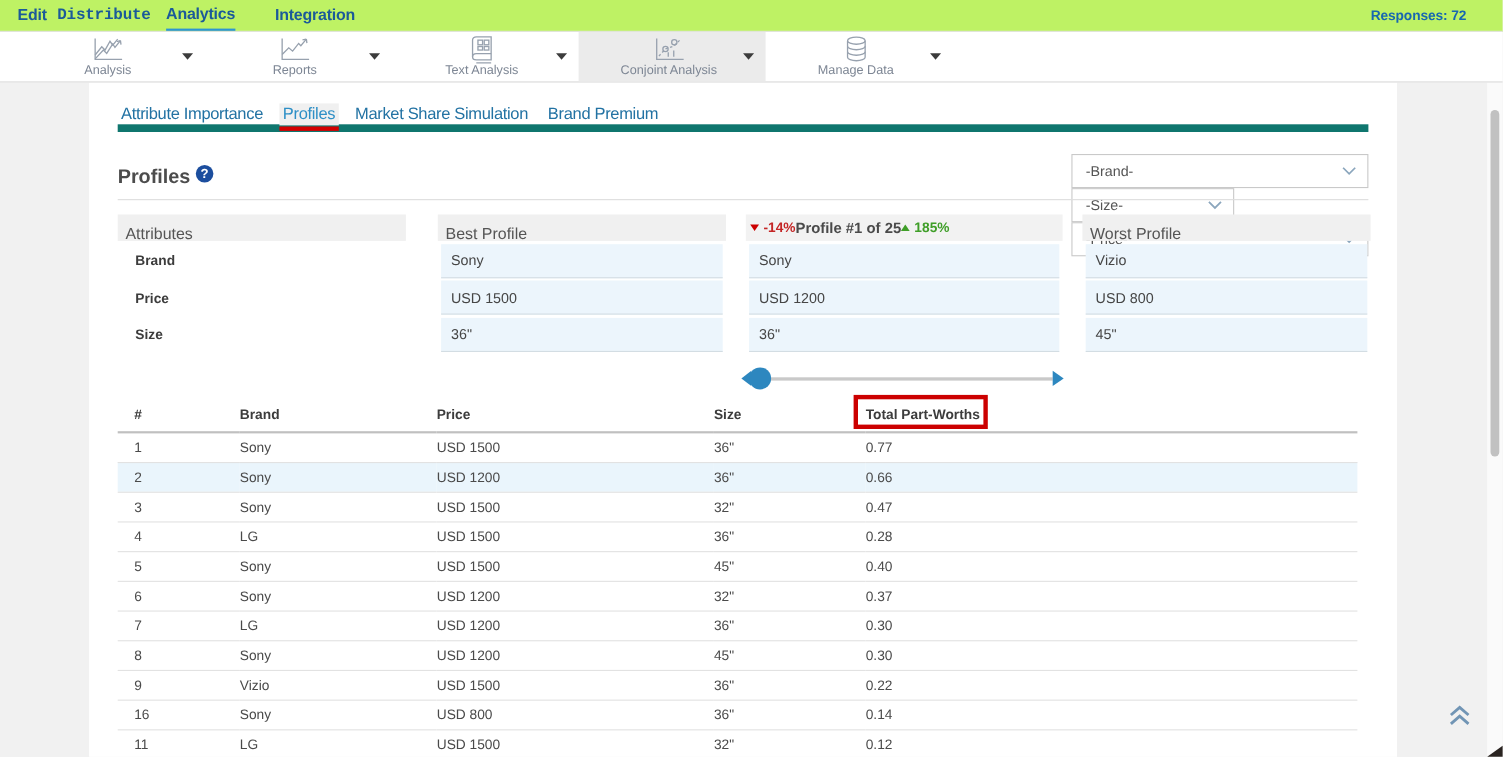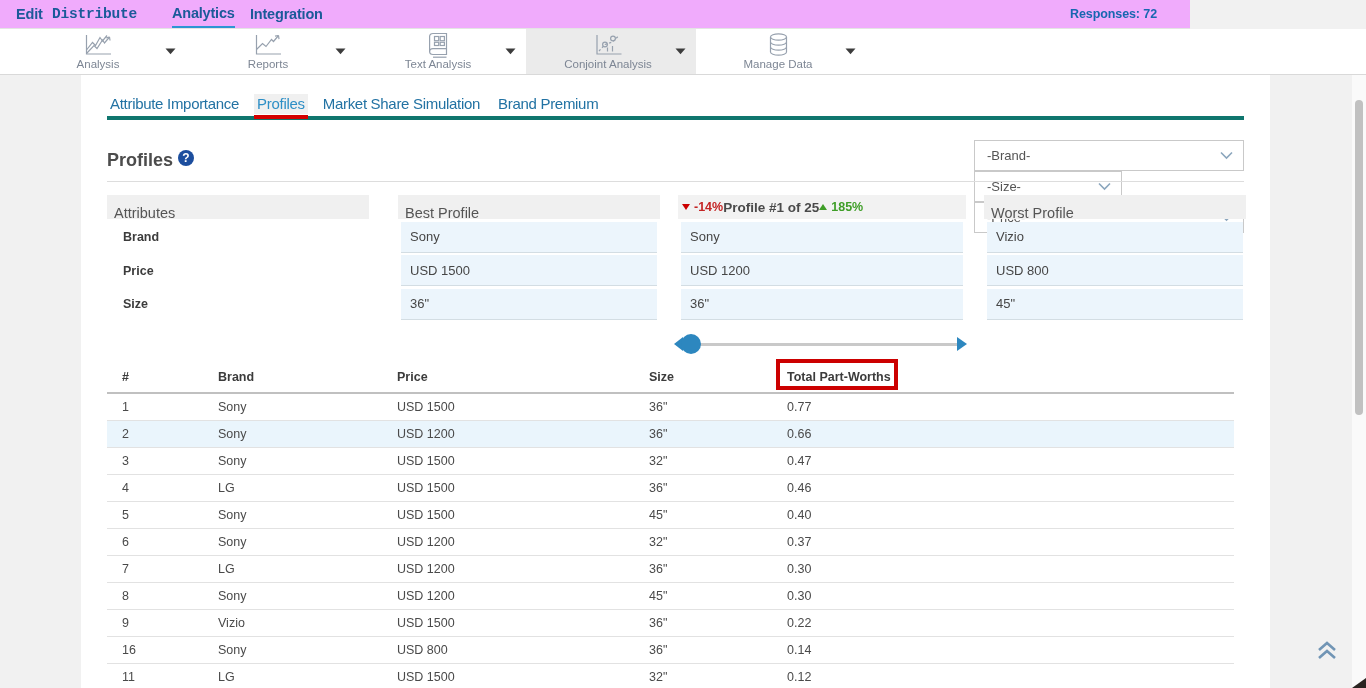--- a/index.html
+++ b/index.html
@@ -1,19 +1,19 @@
 <!DOCTYPE html>
 <html><head>
 <meta charset="utf-8">
 <style>
   * { margin:0; padding:0; box-sizing:border-box; }
   html,body { width:1366px; height:688px; overflow:hidden; background:#f1f1f1;
     font-family:"Liberation Sans", sans-serif; }
   
-  .topnav { position:absolute; left:0; top:0; width:1190px; height:29px; background:#f0abfc;
+  .topnav { position:absolute; left:0; top:0; width:1366px; height:29px; background:#bef264;
     border-bottom:1px solid #e4e4e4; z-index:30; }
   .topnav-items { position:absolute; left:0; top:0; height:28px; width:100%; }
   .topnav-item { position:absolute; top:0; height:28px; display:flex; align-items:center;
     font-size:14.5px; font-weight:700; color:#1b5a99; letter-spacing:-0.2px; cursor:pointer; }
   .topnav-item.active { border-bottom:2.5px solid #2d95d3; height:26.5px; margin-top:1px; }
   .responses { position:absolute; right:33px; top:0; height:28px; display:flex; align-items:center;
     font-size:12.5px; font-weight:700; letter-spacing:-0.1px; color:#1767b0; }
   
   .toolbar { position:absolute; left:0; top:29px; width:1366px; height:46px; background:#ffffff;
     border-bottom:1px solid #d9d9d9; display:flex; padding-left:16px; z-index:29; }
@@ -21,21 +21,21 @@
   .tb-group.selected { background:#ebebeb; }
   .tb-main { position:absolute; left:0; top:0; width:164px; height:45px; display:flex; flex-direction:column; align-items:center; justify-content:flex-start; padding-top:4px; }
   .tb-icon { width:32px; height:24px; display:flex; align-items:center; justify-content:center; }
   .tb-label { font-size:11.5px; color:#7d8694; margin-top:1px; white-space:nowrap; }
   .tb-caret { position:absolute; left:139px; top:0; width:31px; height:45px; display:flex; align-items:center; justify-content:center; }
   .tb-caret svg { display:block; }
   
   .card { position:absolute; left:81px; top:75px; width:1189px; height:613px; background:#ffffff; }
   
   .tabs { position:absolute; left:26px; top:19px; width:1137px; height:26px;
-    border-bottom:4px solid #0f766e; display:flex; align-items:flex-start; }
+    border-bottom:7px solid #0f766e; display:flex; align-items:flex-start; }
   .tab { font-size:15px; color:#2272a3; letter-spacing:-0.3px; margin-right:12px; cursor:pointer;
     padding:1px 3px 2px 3px; position:relative; }
   .tab.active { color:#2e8fc6; background:#f0f0f0; }
   .tab.active::after { content:""; position:absolute; left:0; right:0; top:21px; height:4px; background:#d40000; }
   
   .title-row { position:absolute; left:26px; top:63px; width:1137px; height:44px; }
   .page-title { position:absolute; left:0; top:12px; font-size:18px; font-weight:700; color:#4c4c4c; }
   .help-icon { position:absolute; left:71px; top:12px; width:16px; height:16px; border-radius:50%;
     background:#1c4e9e; color:#ffffff; font-size:12px; font-weight:700; text-align:center; line-height:16px; cursor:pointer; }
   .filters { position:absolute; right:0; top:2px; display:flex;flex-direction:column; }
@@ -96,21 +96,21 @@
     border-left:14px solid transparent; border-bottom:10px solid #2a2421; }
   .icon-stroke { stroke:#97a1ae; fill:none; stroke-width:1.2; }
 </style>
 </head>
 <body>
 
 <div class="topnav">
   <div class="topnav-items">
       <div class="topnav-item" style="left: 16px;">Edit</div>
       <div class="topnav-item" style="left: 52px; font-family: Liberation Mono, monospace;">Distribute</div>
-      <div class="topnav-item active" style="left: 172px;">Analytics</div>
+      <div class="topnav-item active" style="left: 151px;">Analytics</div>
       <div class="topnav-item" style="left: 250px;">Integration</div>
     </div>
   <div class="responses">Responses: 72</div>
 </div>
 
 <div class="toolbar">
     <div class="tb-group">
       <div class="tb-main">
         <div class="tb-icon">
           <svg width="30" height="23" viewBox="0 0 30 23">
@@ -330,21 +330,21 @@
             <td>Sony</td>
             <td>USD 1500</td>
             <td>32"</td>
             <td>0.47</td>
           </tr>
           <tr>
             <td>4</td>
             <td>LG</td>
             <td>USD 1500</td>
             <td>36"</td>
-            <td>0.46</td>
+            <td>0.28</td>
           </tr>
           <tr>
             <td>5</td>
             <td>Sony</td>
             <td>USD 1500</td>
             <td>45"</td>
             <td>0.40</td>
           </tr>
           <tr>
             <td>6</td>

